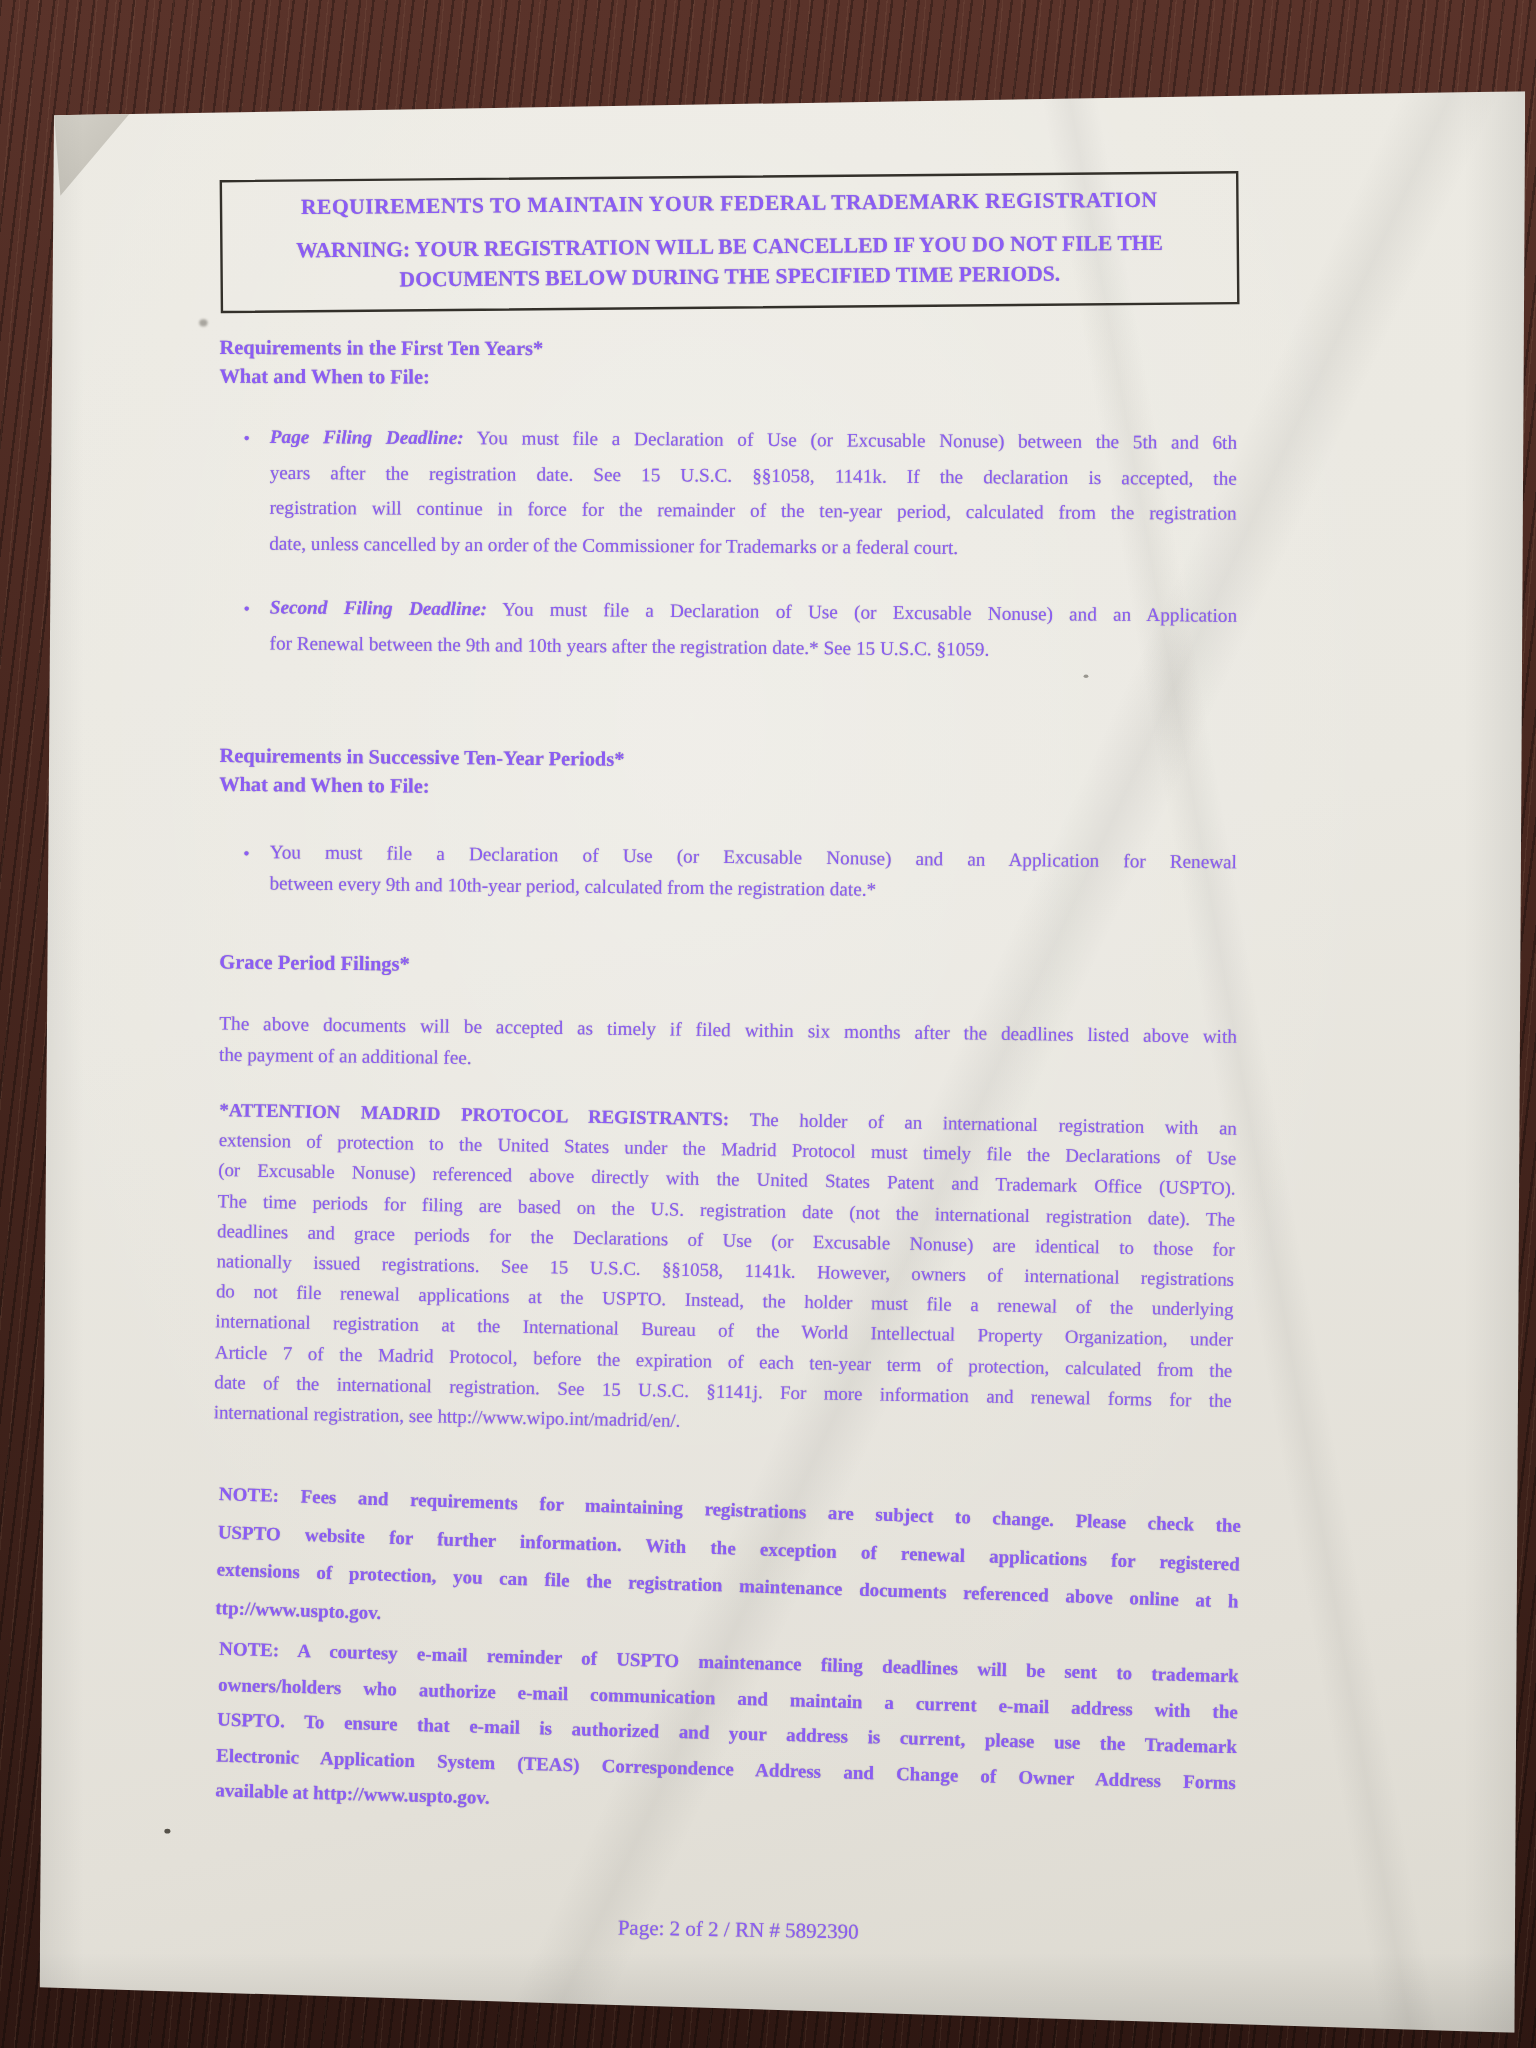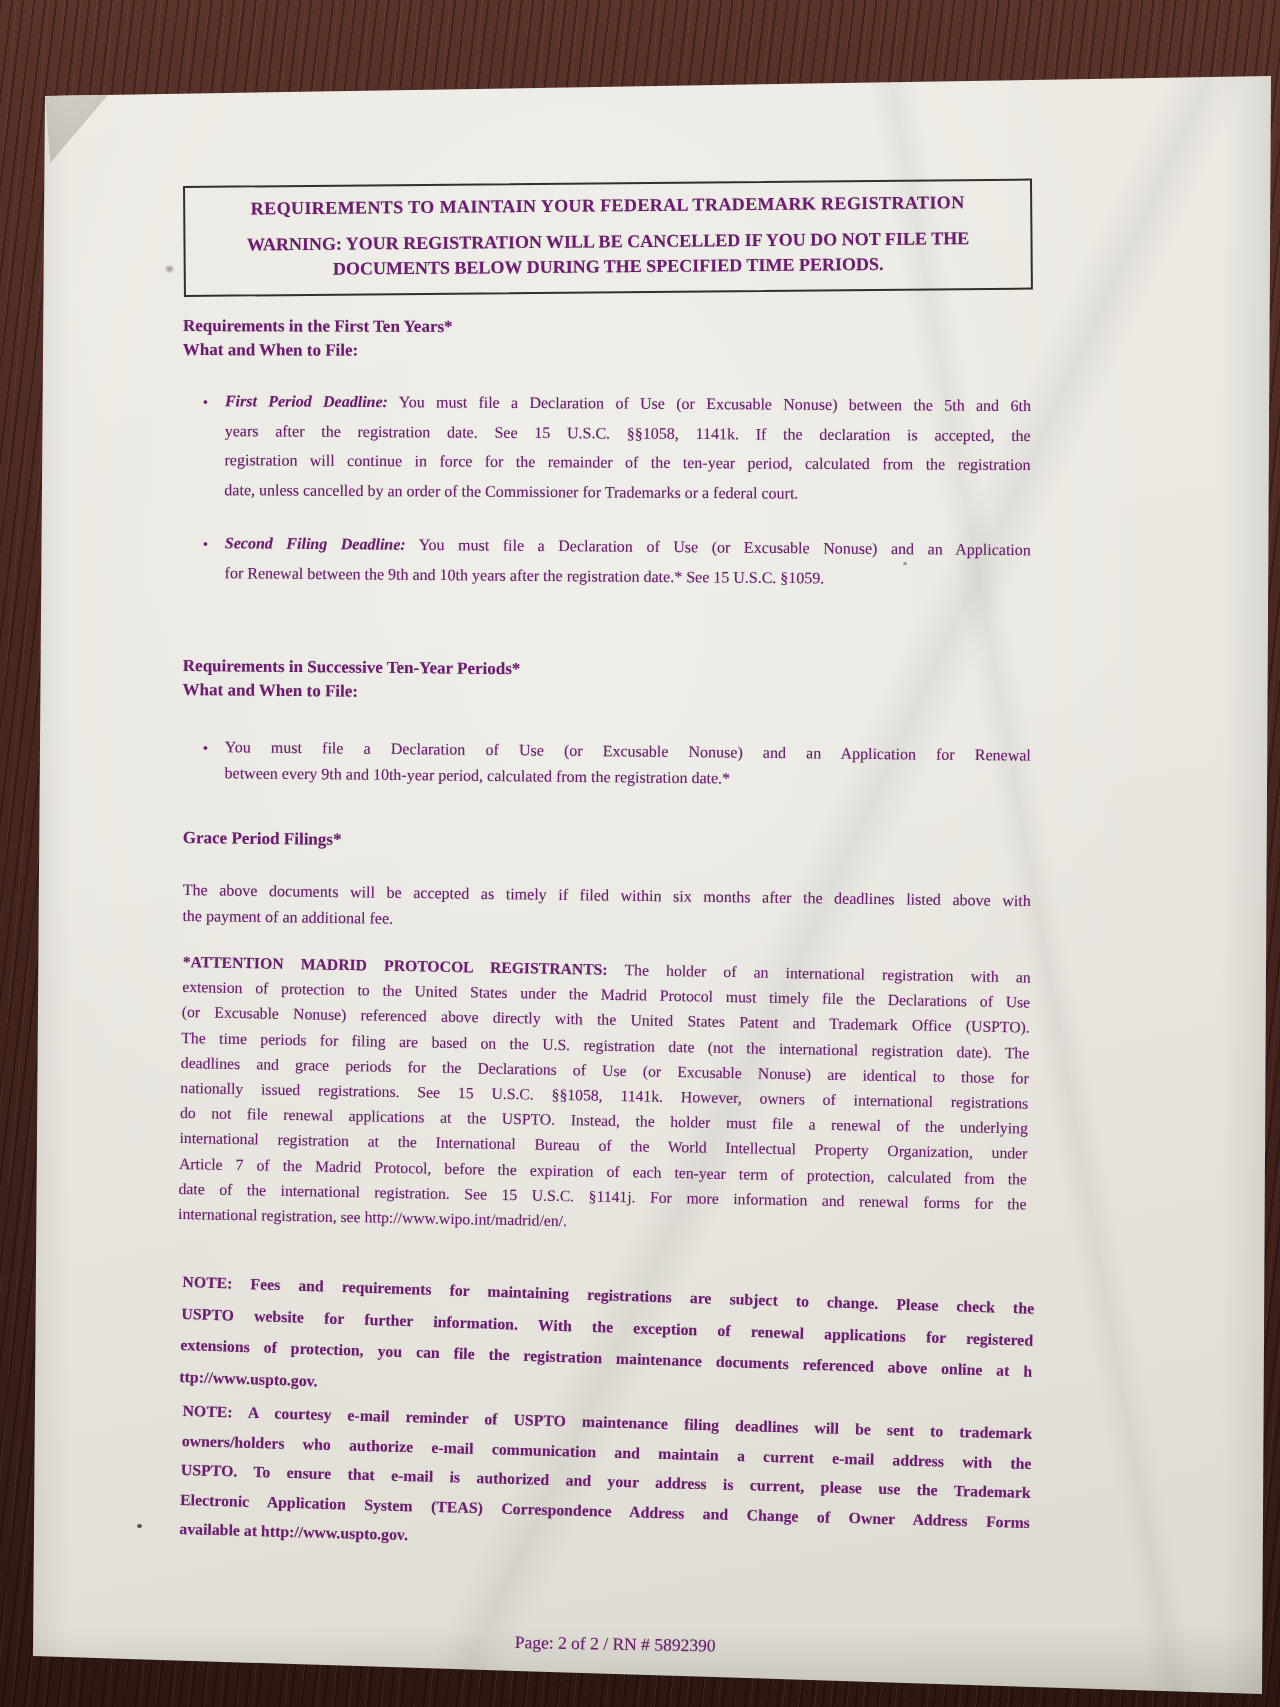--- a/index.html
+++ b/index.html
@@ -38,21 +38,21 @@
     position:absolute;left:40px;top:84px;width:86px;height:92px;
     clip-path:polygon(6% 14%, 86% 4%, 12% 86%);
     background:linear-gradient(135deg,#d7d4cb,#c2bfb6 70%);
   }
   .speck{position:absolute;border-radius:50%;background:#56524a;}
   .speck.s1{left:137px;top:1524px;width:5px;height:4px;}
   .speck.s2{left:903px;top:562px;width:4px;height:3px;opacity:.55;}
   .speck.s3{left:166px;top:266px;width:7px;height:6px;opacity:.45;filter:blur(1px);}
 
   
-  .content{position:absolute;inset:0;color:#701a75;margin-top:36px;}
+  .content{position:absolute;inset:0;color:#8b5cf6;}
   .content .blk{position:absolute;transform-origin:left top;}
   .line{white-space:normal;}
   .jlines .line{text-align:justify;text-align-last:justify;}
   .jlines .line:last-child{text-align-last:left;}
   .firstline{text-align:justify;text-align-last:justify;}
   .soft{text-shadow:0 0 1px rgba(43,40,34,.4);}
 
   .header-box{
     left:183px;top:150px;width:849px;border:2px solid #33302a;
     text-align:center;padding:11px 6px 12px 6px;transform:rotate(-.5deg);
@@ -102,21 +102,21 @@
 
   <div class="blk heading s1-heading">
     <div>Requirements in the First Ten Years*</div>
     <div>What and When to File:</div>
   </div>
 
   <div class="blk b1">
     <div class="bullet-row">
       <div class="bullet-dot">•</div>
       <div class="para">
-        <div class="line firstline"><span class="lead-bi">First Period Deadline:</span> <span>You must file a Declaration of Use (or Excusable Nonuse) between the 5th and 6th</span></div>
+        <div class="line firstline"><span class="lead-bi">Page Filing Deadline:</span> <span>You must file a Declaration of Use (or Excusable Nonuse) between the 5th and 6th</span></div>
         <div class="jlines">
             <div class="line">years after the registration date.  See 15 U.S.C. §§1058, 1141k.  If the declaration is accepted, the</div>
             <div class="line">registration will continue in force for the remainder of the ten-year period, calculated from the registration</div>
             <div class="line">date, unless cancelled by an order of the Commissioner for Trademarks or a federal court.</div>
           </div>
       </div>
     </div>
   </div>
 
   <div class="blk b2">

